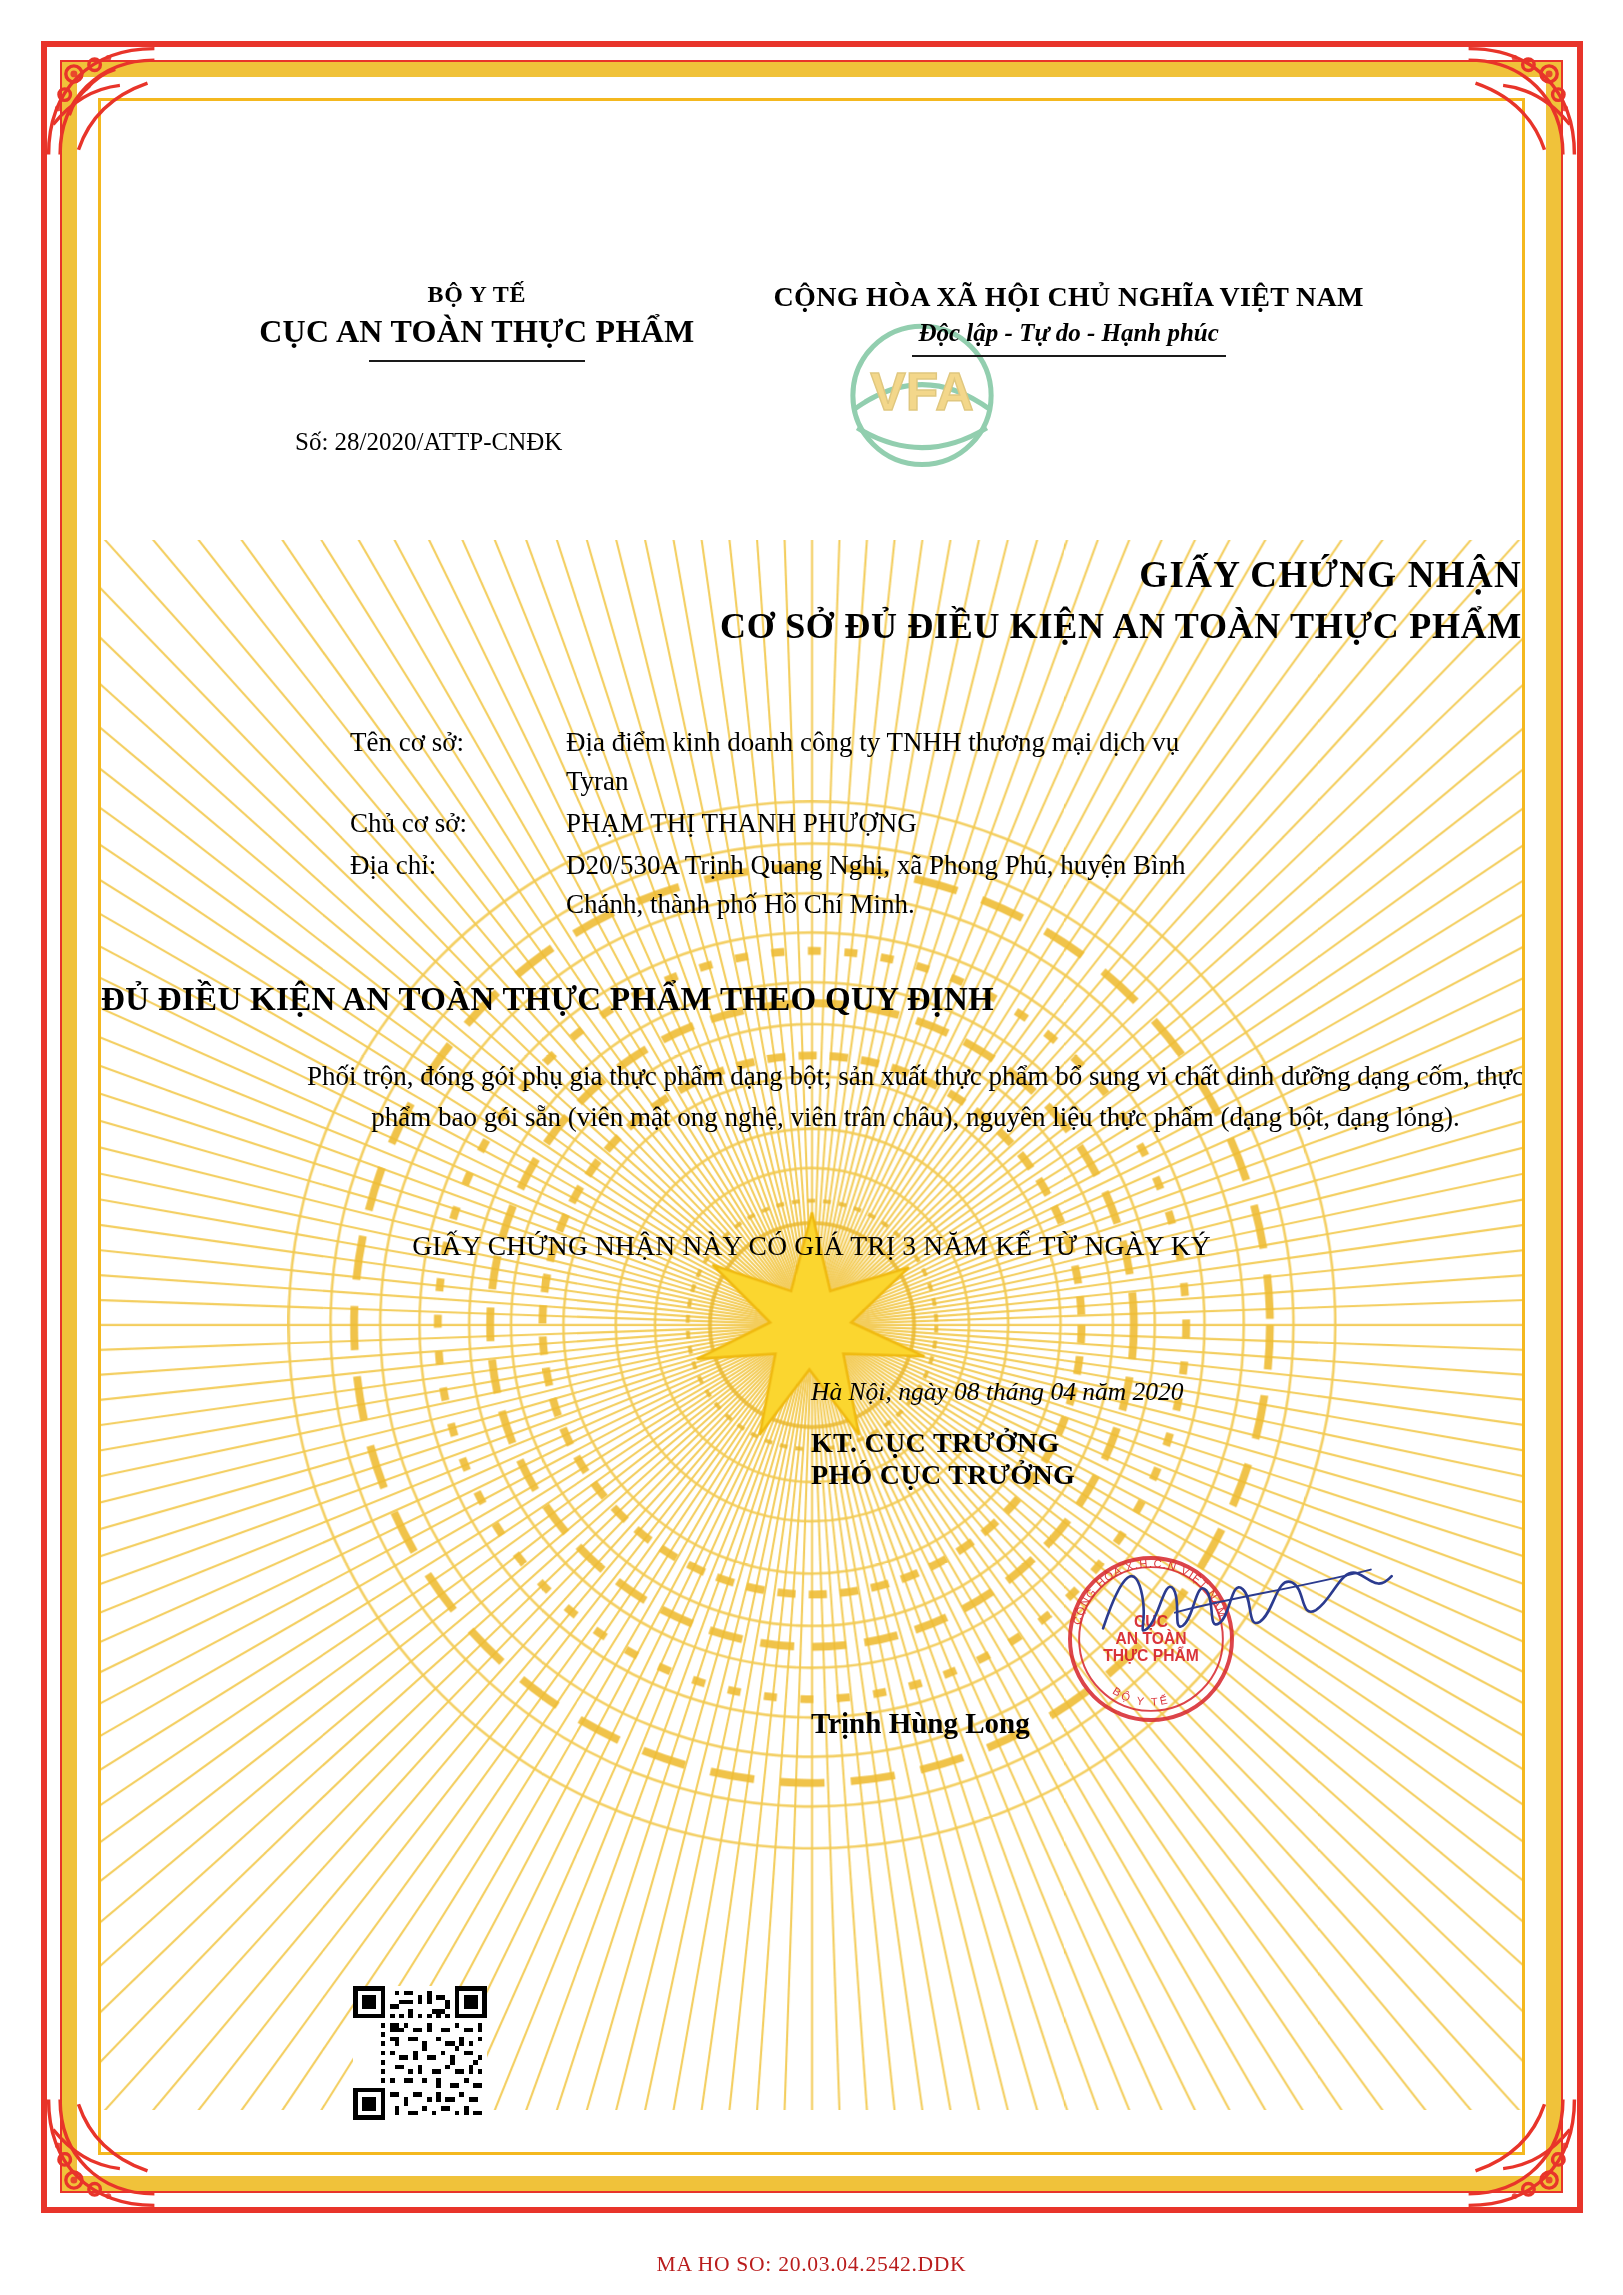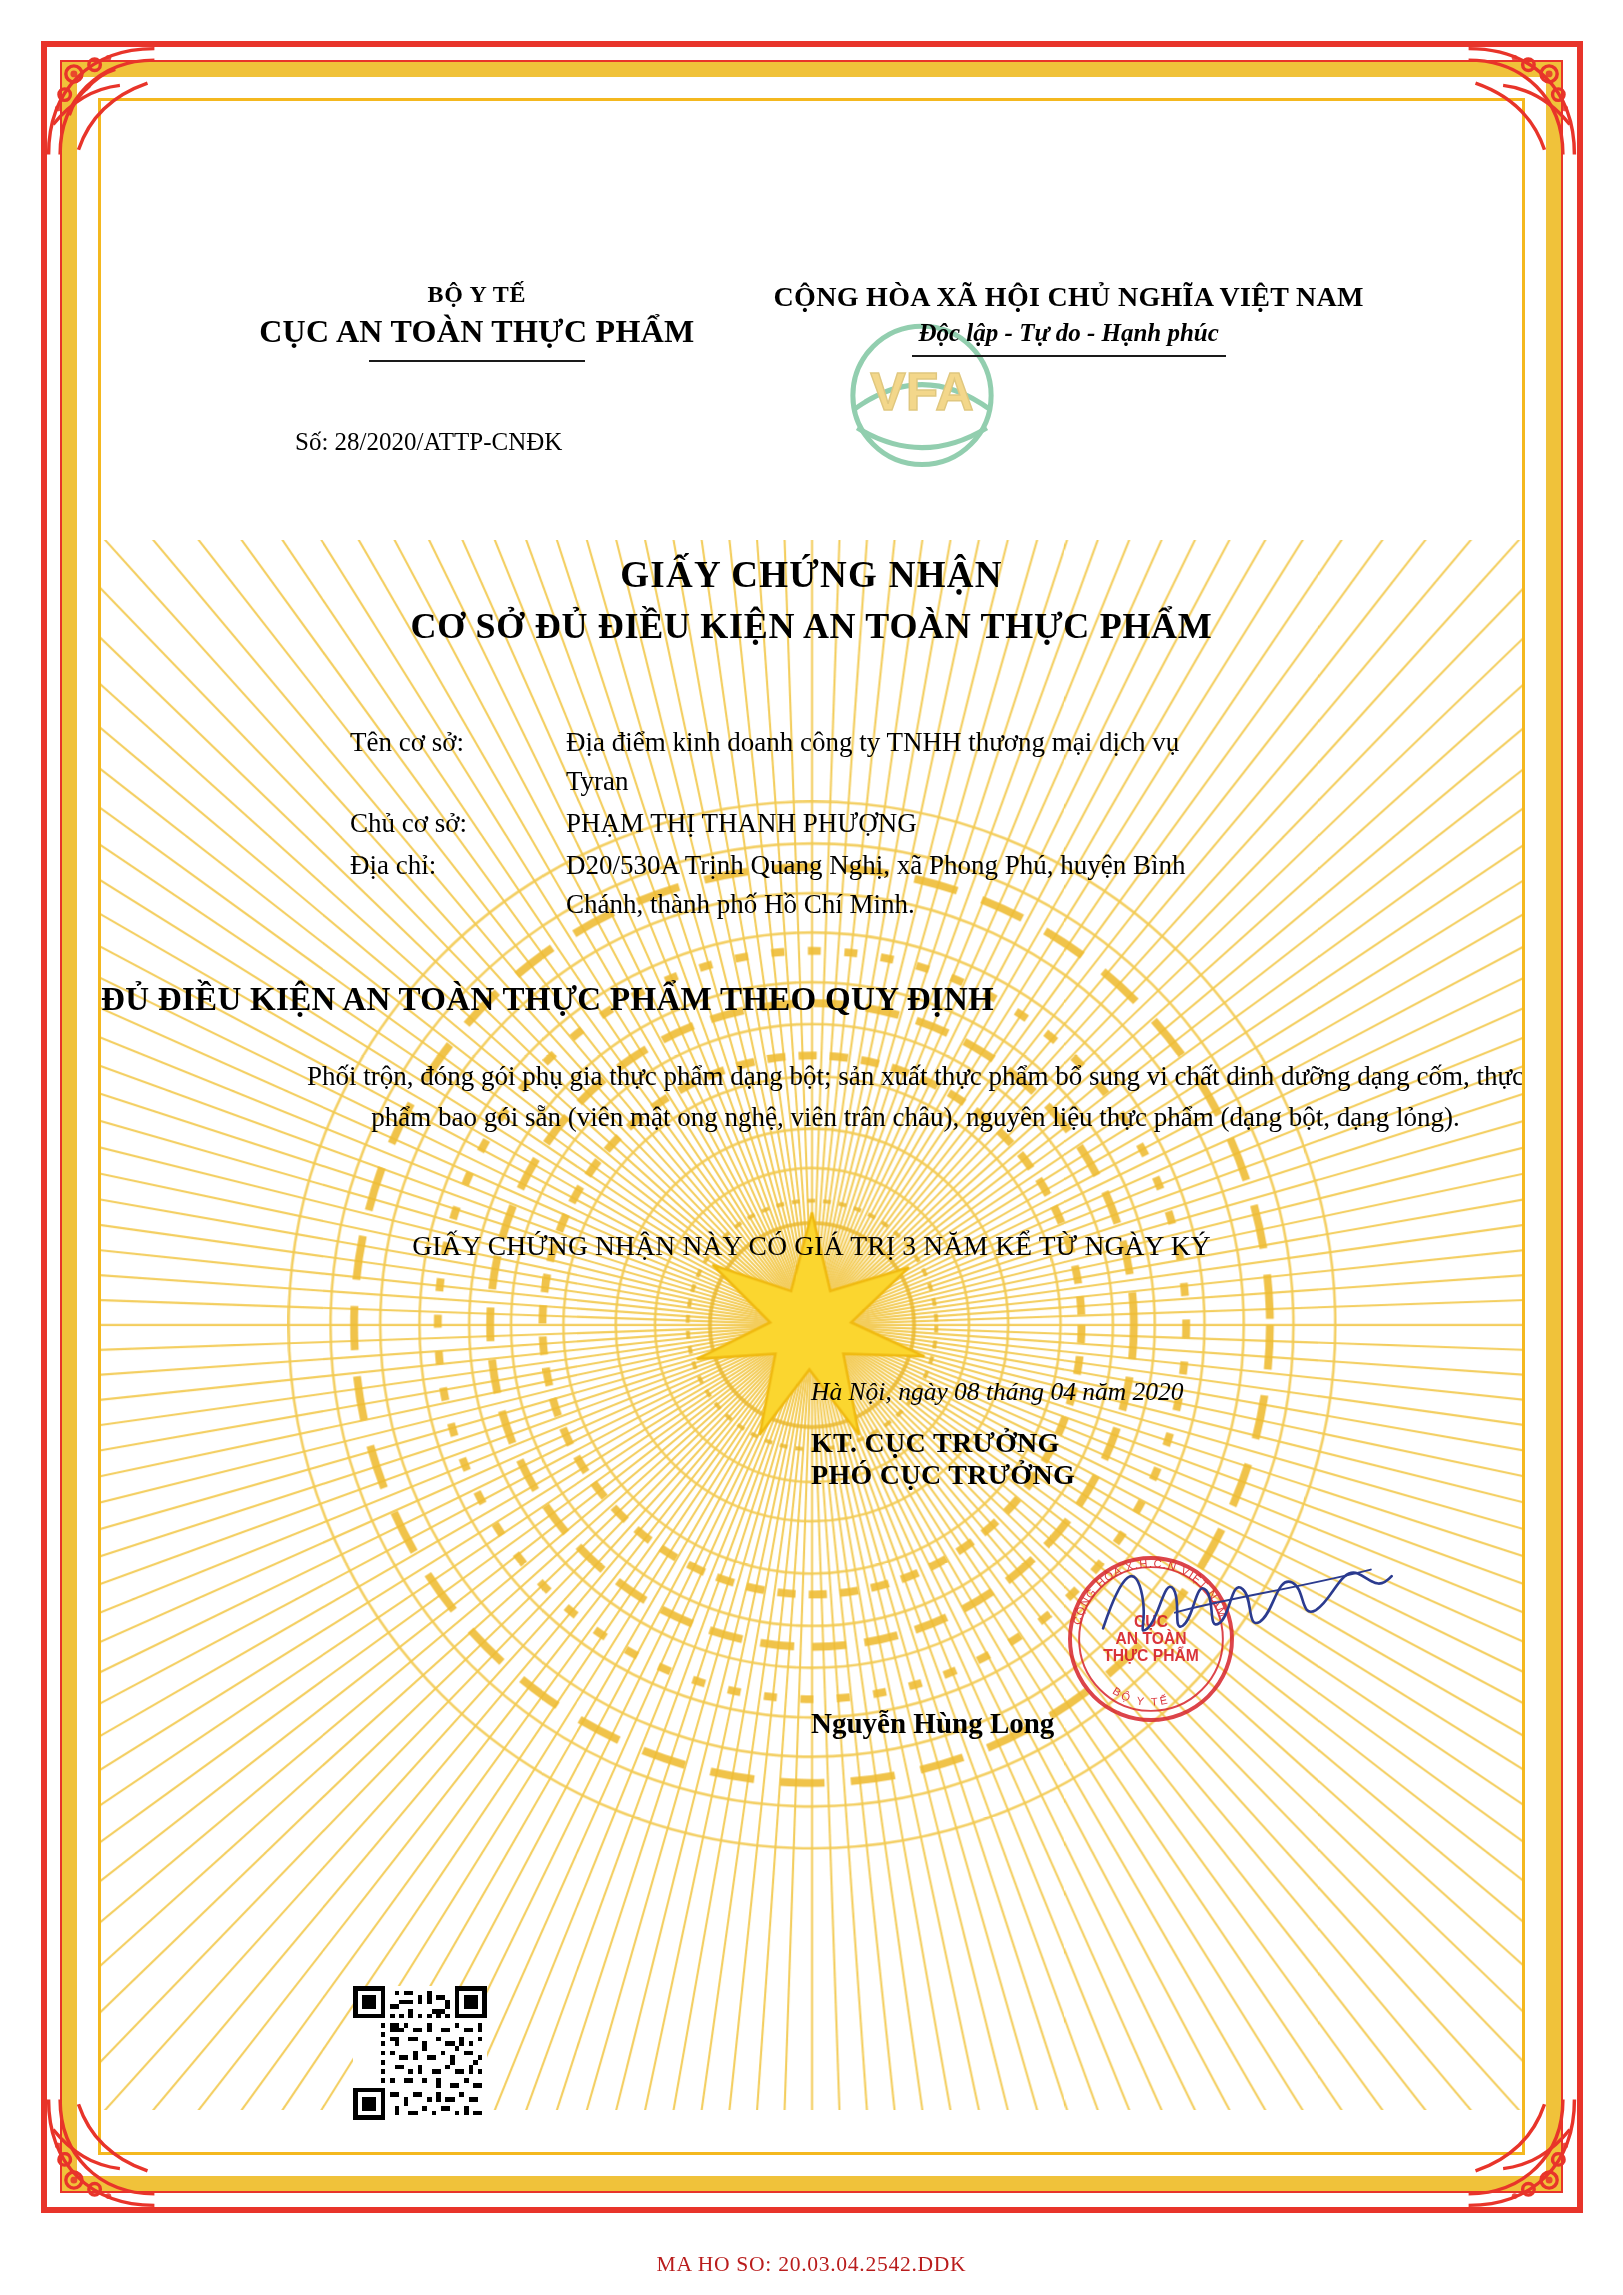--- a/index.html
+++ b/index.html
@@ -158,21 +158,21 @@
     opacity: 0.55;
     pointer-events: none;
   }
   .vfa svg { width: 100%; height: 100%; display: block; }
 
   
   .title-block {
     position: absolute;
     left: 0; right: 0;
     top: 452px;
-    text-align: center;
+    text-align: right;
   }
   .title-1 {
     font-size: 37px;
     font-weight: bold;
     letter-spacing: 1.3px;
   }
   .title-2 {
     font-size: 36px;
     font-weight: bold;
     letter-spacing: 0.7px;
@@ -461,21 +461,21 @@
       <div class="qualify">ĐỦ ĐIỀU KIỆN AN TOÀN THỰC PHẨM THEO QUY ĐỊNH</div>
 
       <div class="scope">Phối trộn, đóng gói phụ gia thực phẩm dạng bột; sản xuất thực phẩm bổ sung vi chất dinh dưỡng dạng cốm, thực phẩm bao gói sẵn (viên mật ong nghệ, viên trân châu), nguyên liệu thực phẩm (dạng bột, dạng lỏng).</div>
 
       <div class="validity">GIẤY CHỨNG NHẬN NÀY CÓ GIÁ TRỊ 3 NĂM KỂ TỪ NGÀY KÝ</div>
 
       <div class="sig">
         <div class="place">Hà Nội, ngày 08 tháng 04 năm 2020</div>
         <div class="role1">KT. CỤC TRƯỞNG</div>
         <div class="role2">PHÓ CỤC TRƯỞNG</div>
-        <div class="name">Nguyễn Hùng Long</div>
+        <div class="name">Trịnh Hùng Long</div>
       </div>
 
       <div class="stamp">
         <svg viewBox="0 0 300 300" xmlns="http://www.w3.org/2000/svg">
           <defs>
             <path id="ringTop" d="M40,150 a110,110 0 0 1 220,0"></path>
             <path id="ringBottom" d="M48,150 a102,102 0 0 0 204,0"></path>
           </defs>
           <circle cx="150" cy="150" r="124" fill="none" stroke="#d6232a" stroke-width="6" opacity="0.85"></circle>
           <circle cx="150" cy="150" r="110" fill="none" stroke="#d6232a" stroke-width="3" opacity="0.85"></circle>

